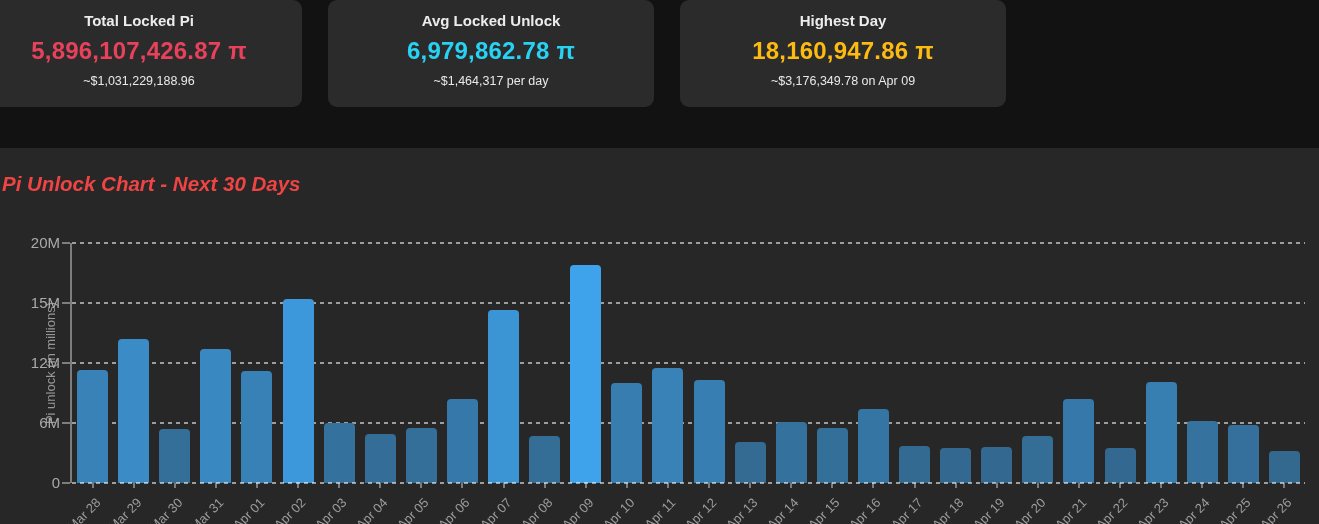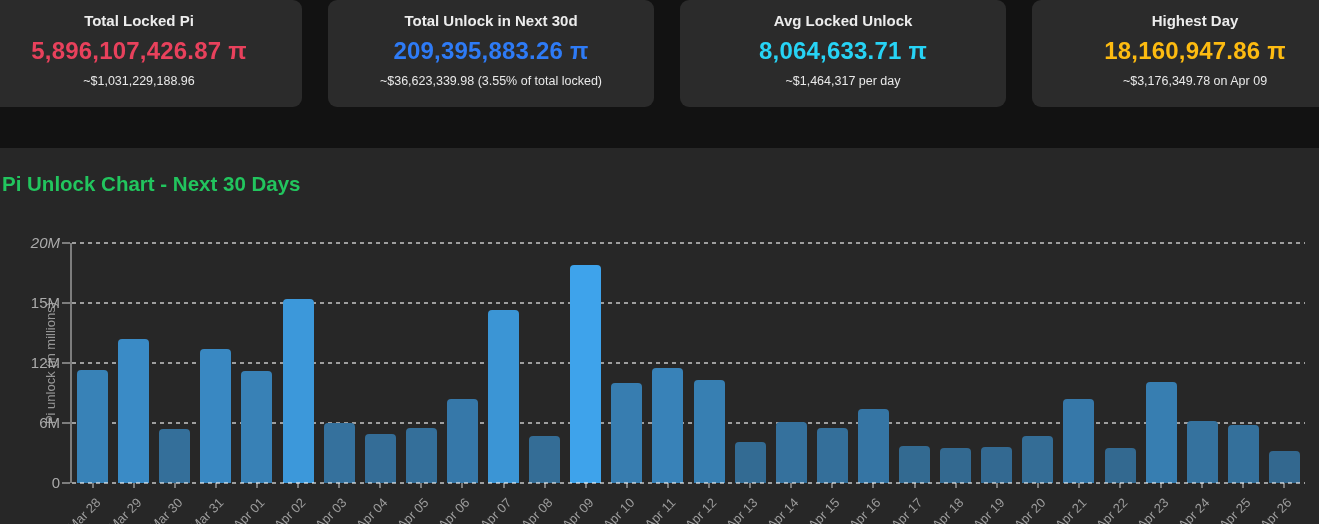--- a/index.html
+++ b/index.html
@@ -17,22 +17,23 @@
     text-align:center;box-sizing:border-box;padding-top:11px;
   }
   .stat-title{font-size:15px;font-weight:700;color:#ececec;line-height:20px;}
   .stat-value{font-size:24px;font-weight:700;line-height:30px;margin-top:5px;letter-spacing:.2px;}
   .stat-sub{font-size:12.5px;color:#e9e9e9;margin-top:8px;}
   
   .chart-panel{
     position:absolute;left:0;top:148px;width:1319px;height:376px;background:#272727;
   }
   .chart-title{
-    position:absolute;left:2px;top:24px;font-size:20.5px;font-weight:700;color:#22c55e;
+    position:absolute;left:2px;top:24px;font-size:20.5px;font-weight:700;color:#ef4444;
     white-space:nowrap;
+    font-style:italic;
   }
   .y-axis-title{
     position:absolute;left:50px;top:215px;transform:translate(-50%,-50%) rotate(-90deg);
     white-space:nowrap;font-size:13px;color:#979797;
   }
   .plot{
     position:absolute;left:72px;top:95px;width:1233px;height:240px;
   }
   .axis-line{position:absolute;left:-2px;top:0;width:2px;height:240px;background:#7d7d7d;}
   .gridline{
@@ -55,27 +56,22 @@
 </head>
 <body>
 
 <div class="stats-row">
   <div class="stat-card">
     <div class="stat-title">Total Locked Pi</div>
     <div class="stat-value" style="color: rgb(232, 65, 92);">5,896,107,426.87 π</div>
     <div class="stat-sub">~$1,031,229,188.96</div>
   </div>
   <div class="stat-card">
-    <div class="stat-title">Total Unlock in Next 30d</div>
-    <div class="stat-value" style="color: rgb(46, 123, 246);">209,395,883.26 π</div>
-    <div class="stat-sub">~$36,623,339.98 (3.55% of total locked)</div>
-  </div>
-  <div class="stat-card">
     <div class="stat-title">Avg Locked Unlock</div>
-    <div class="stat-value" style="color: rgb(39, 211, 245);">8,064,633.71 π</div>
+    <div class="stat-value" style="color: rgb(39, 211, 245);">6,979,862.78 π</div>
     <div class="stat-sub">~$1,464,317 per day</div>
   </div>
   <div class="stat-card">
     <div class="stat-title">Highest Day</div>
     <div class="stat-value" style="color: rgb(253, 187, 17);">18,160,947.86 π</div>
     <div class="stat-sub">~$3,176,349.78 on Apr 09</div>
   </div>
 </div>
 
 <div class="chart-panel">
@@ -90,21 +86,21 @@
       <div class="y-tick" style="top: 179px;"></div>
       <div class="y-tick-label" style="top: 171px;">6M</div>
       <div class="gridline" style="top: 119px;"></div>
       <div class="y-tick" style="top: 119px;"></div>
       <div class="y-tick-label" style="top: 111px;">12M</div>
       <div class="gridline" style="top: 59px;"></div>
       <div class="y-tick" style="top: 59px;"></div>
       <div class="y-tick-label" style="top: 51px;">15M</div>
       <div class="gridline" style="top: -1px;"></div>
       <div class="y-tick" style="top: -1px;"></div>
-      <div class="y-tick-label" style="top: -9px; font-style: italic;">20M</div>
+      <div class="y-tick-label" style="top: -9px;">20M</div>
       <div class="bar" title="Mar 28: 9.4M π" style="left: 5.05px; height: 113px; background: rgb(56, 130, 183);"></div>
       <div class="x-tick" style="left: 19.55px;"></div>
       <div class="x-tick-label" style="left: -55.45px; width: 76px; text-align: right;">Mar 28</div>
       <div class="bar" title="Mar 29: 12M π" style="left: 46.15px; height: 144px; background: rgb(58, 139, 198);"></div>
       <div class="x-tick" style="left: 60.65px;"></div>
       <div class="x-tick-label" style="left: -14.35px; width: 76px; text-align: right;">Mar 29</div>
       <div class="bar" title="Mar 30: 4.5M π" style="left: 87.25px; height: 54px; background: rgb(52, 111, 154);"></div>
       <div class="x-tick" style="left: 101.75px;"></div>
       <div class="x-tick-label" style="left: 26.75px; width: 76px; text-align: right;">Mar 30</div>
       <div class="bar" title="Mar 31: 11.2M π" style="left: 128.35px; height: 134px; background: rgb(57, 136, 194);"></div>

